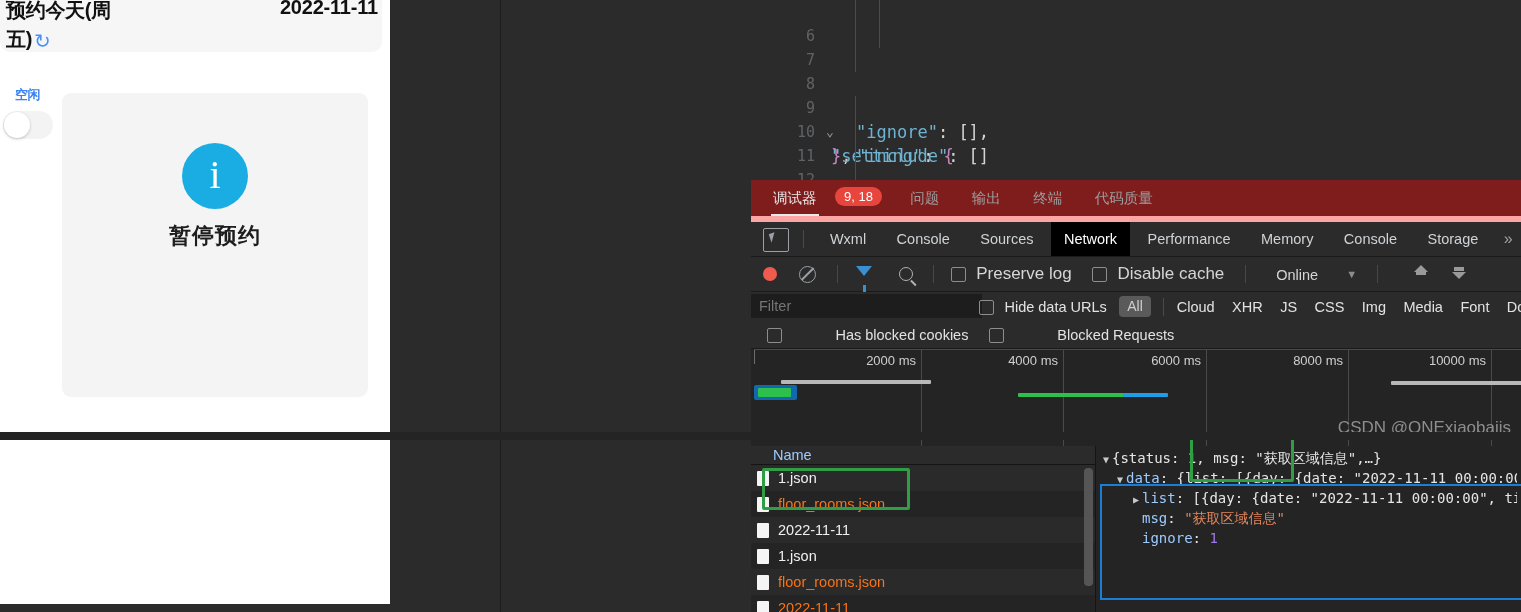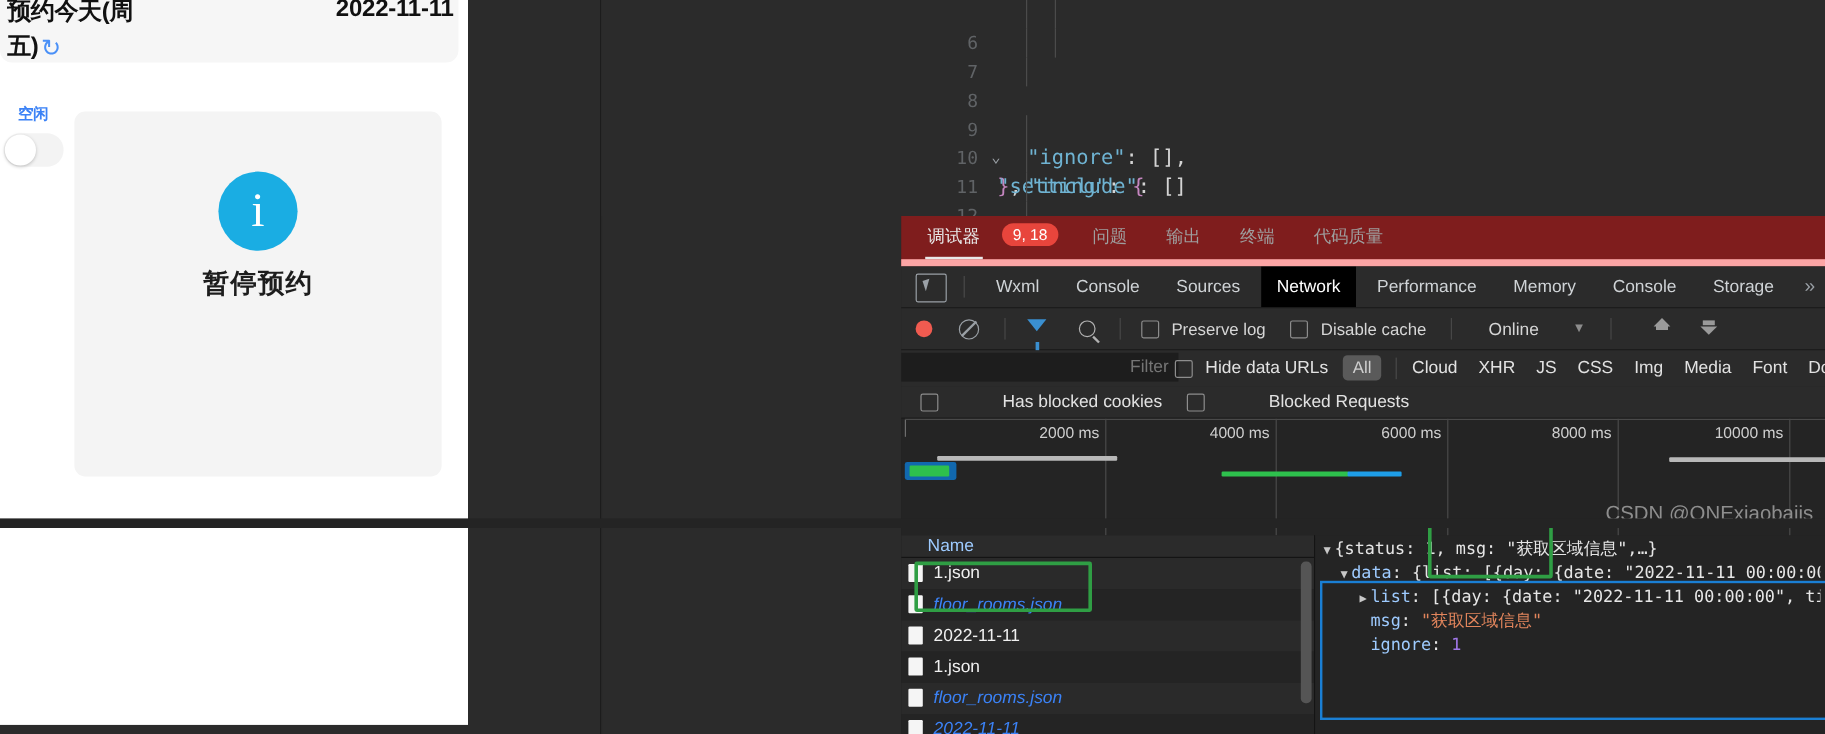--- a/index.html
+++ b/index.html
@@ -141,36 +141,36 @@
   .funnel:after{content:"";position:absolute;left:-1.5px;top:9px;width:3px;height:7px;background:#3a8fd0;}
   .srch{
     display:inline-block;width:12px;height:12px;border:1.7px solid #b2b2b2;border-radius:50%;
     margin:10px 0 0 22px;vertical-align:top;position:relative;
   }
   .srch:after{content:"";position:absolute;right:-5px;bottom:-4px;width:7px;height:1.7px;background:#b2b2b2;transform:rotate(45deg);}
   .cb{
     display:inline-block;width:13px;height:13px;border:1.6px solid #8d8d8d;border-radius:2px;
     margin:10px 6px 0 0;vertical-align:top;background:transparent;
   }
-  .tlabel{display:inline-block;height:34px;line-height:34px;font-size:14px;color:#d6d6d6;vertical-align:top;}
+  .tlabel{display:inline-block;height:34px;line-height:34px;font-size:17px;color:#d6d6d6;vertical-align:top;}
   .online-sel{display:inline-block;height:34px;line-height:34px;font-size:14.5px;color:#d6d6d6;margin-left:14px;vertical-align:top;}
   .caret{display:inline-block;margin-left:28px;color:#8d8d8d;font-size:11px;vertical-align:2px;}
   .arw{display:inline-block;width:16px;height:16px;margin:9px 0 0 18px;vertical-align:top;position:relative;}
   .arw:before{content:"";position:absolute;left:3px;top:5px;width:10px;height:4px;background:#9a9a9a;}
   .arw:after{content:"";position:absolute;left:1px;top:-1px;border-left:7px solid transparent;border-right:7px solid transparent;border-bottom:7px solid #9a9a9a;}
   .arw.down:before{top:1px;}
   .arw.down:after{top:6px;border-bottom:none;border-top:7px solid #9a9a9a;}
 
   .dt-filterbar{
     position:relative;height:30px;background:#2b2b2b;white-space:nowrap;
   }
   .filter-input{
     position:absolute;left:0;top:2px;width:215px;height:24px;
     background:#1d1d1d;border:none;outline:none;color:#d6d6d6;
-    font-size:14.5px;padding:0 8px;font-family:inherit;text-align:right;
+    font-size:14.5px;padding:0 8px;font-family:inherit;
   }
   .fb-right{position:absolute;left:228px;top:0;white-space:nowrap;}
   .fb-cb{display:inline-block;width:13px;height:13px;border:1.6px solid #8d8d8d;border-radius:2px;margin:8px 6px 0 0;vertical-align:top;}
   .fb-label{display:inline-block;height:30px;line-height:30px;font-size:14.5px;color:#e2e2e2;vertical-align:top;}
   .pill-all{
     display:inline-block;height:21px;line-height:21px;padding:0 8px;margin:4px 0 0 8px;
     background:#5a5a5a;color:#cfcfcf;border-radius:4px;font-size:14px;vertical-align:top;
   }
   .pill-sep{display:inline-block;width:1px;height:18px;background:#4a4a4a;margin:6px 8px 0 8px;vertical-align:top;}
   .ftype{display:inline-block;height:30px;line-height:30px;font-size:14.5px;color:#e2e2e2;margin-right:13px;vertical-align:top;}
@@ -201,21 +201,21 @@
     position:relative;height:26px;line-height:26px;font-size:14.5px;
     padding-left:6px;white-space:nowrap;
   }
   .req-row.odd{background:#2a2a2a;}
   .req-row.even{background:#242424;}
   .doc-ic{
     display:inline-block;width:12px;height:15px;background:#f5f5f5;border-radius:1px;
     vertical-align:-3px;margin-right:9px;
   }
   .rname.white{color:#f0f0f0;}
-  .rname.red{color:#3b82f6;font-style:italic;}
+  .rname.red{color:#f97316;}
   .req-scroll{
     position:absolute;right:2px;top:22px;width:9px;height:118px;background:#555;border-radius:4px;
   }
 
   .prev-panel{position:absolute;left:345px;top:0;width:425px;height:166px;background:#242424;}
   .prev-tabs{position:relative;height:36px;background:#242424;border-bottom:1px solid #141414;white-space:nowrap;}
   .close-x{display:inline-block;width:22px;height:36px;line-height:36px;text-align:center;color:#9a9a9a;font-size:15px;vertical-align:top;}
   .ptab{display:inline-block;height:36px;line-height:36px;padding:0 11px;font-size:14.5px;color:#d6d6d6;vertical-align:top;}
   .ptab.active{background:#000;color:#fff;}
   .prev-body{

